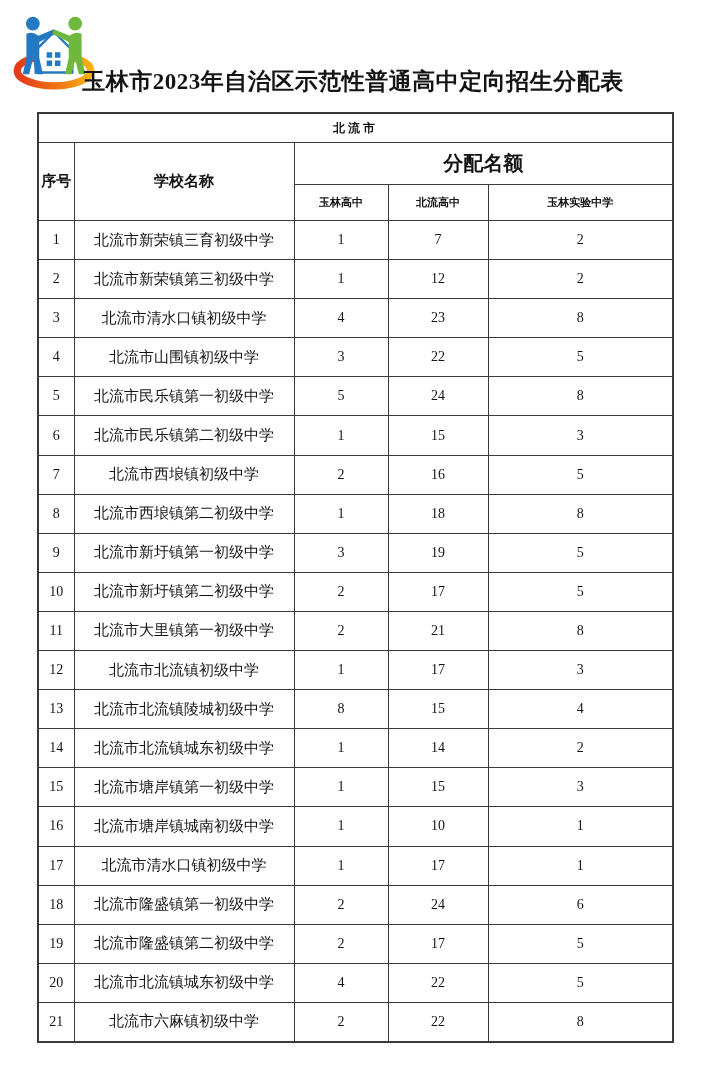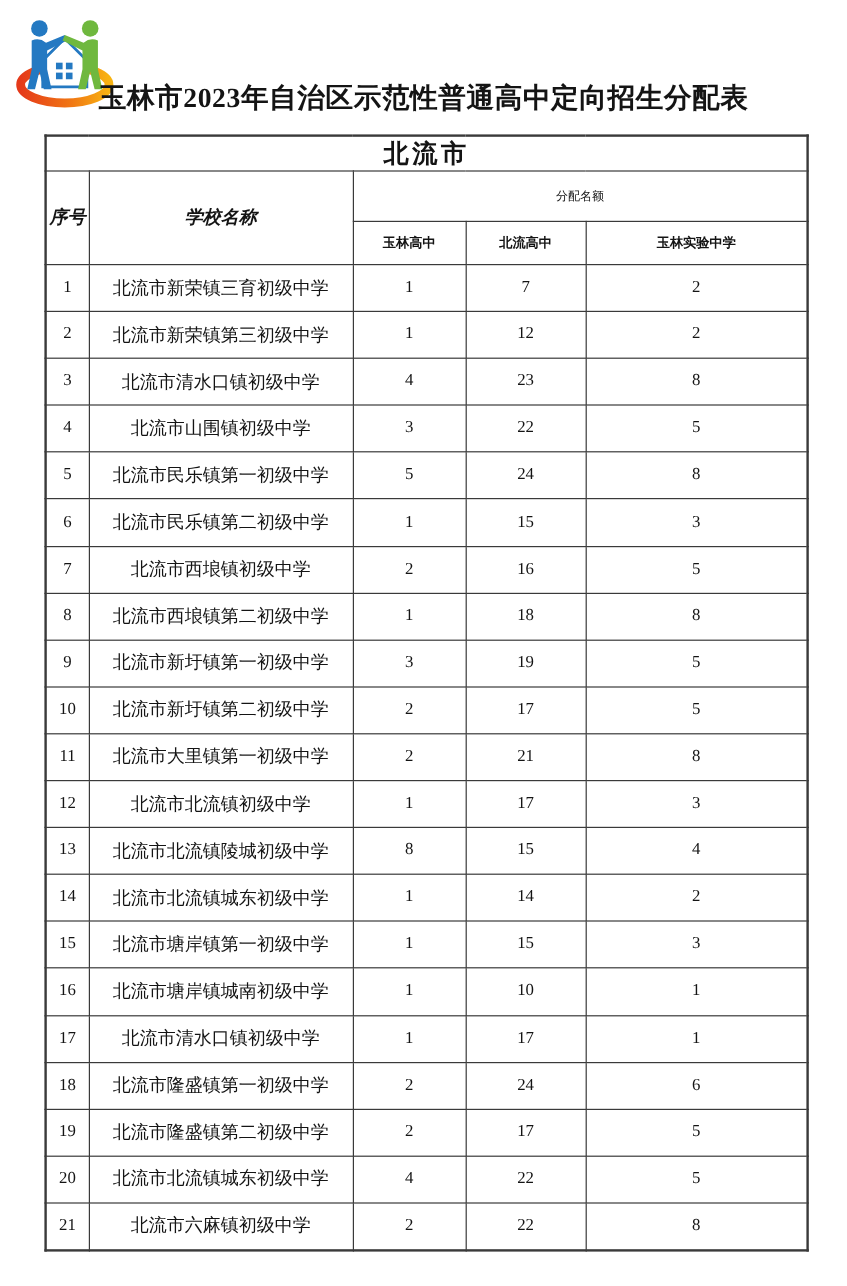--- a/index.html
+++ b/index.html
@@ -49,35 +49,34 @@
     padding: 0;
     overflow: hidden;
   }
   .col-no     { width: 36px; }
   .col-school { width: 220px; }
   .col-q1     { width: 94px; }
   .col-q2     { width: 100px; }
   .col-q3     { width: 185px; }
   .city-th {
     height: 28px;
-    font-size: 21px;
+    font-size: 12px;
     font-weight: bold;
     letter-spacing: 3px;
     margin-top: 26px;
   }
   .group-th {
     height: 41px;
-    font-size: 10px;
-    font-weight: normal;
+    font-size: 20px;
+    font-weight: bold;
     margin-top: 20px;
   }
   .side-th {
     font-size: 15px;
     font-weight: bold;
-    font-style: italic;
   }
   .sub-th {
     height: 35px;
     font-size: 11px;
     font-weight: bold;
   }
   tbody.rows td {
     height: 38.1px;
     font-size: 15px;
   }

